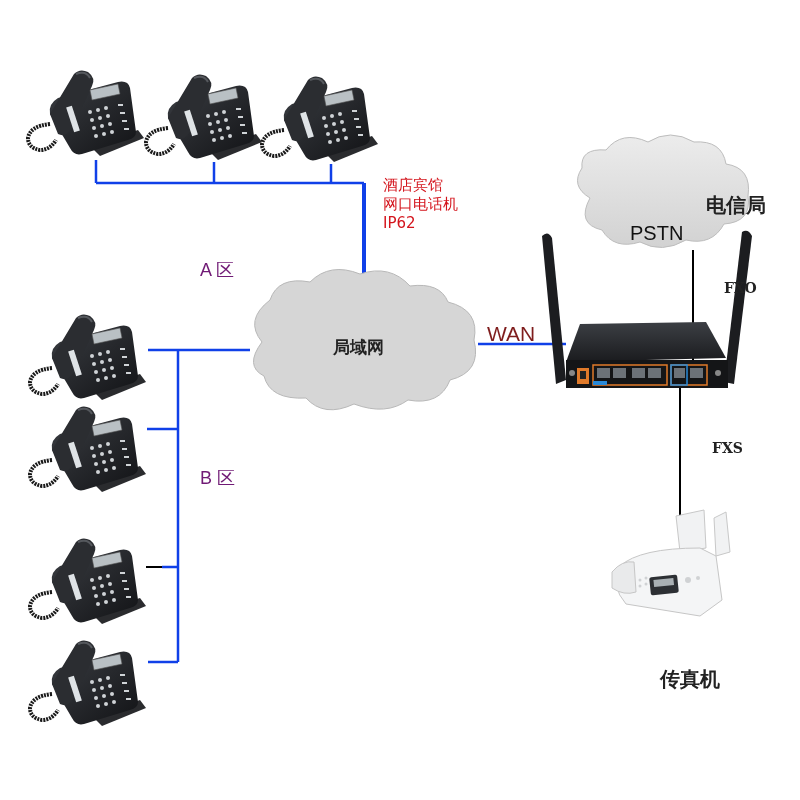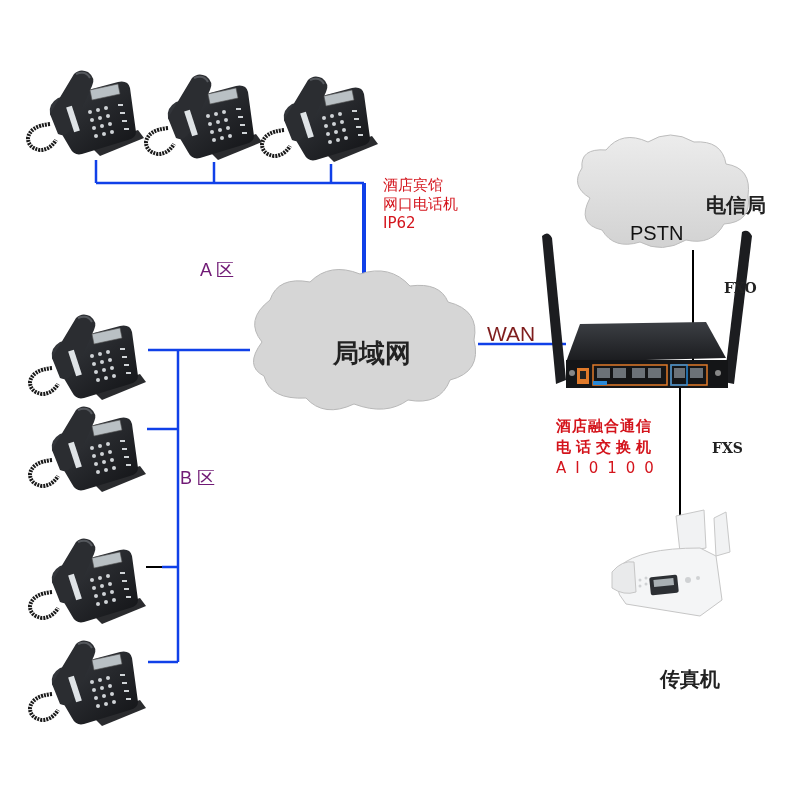--- a/index.html
+++ b/index.html
@@ -3,21 +3,21 @@
 <meta charset="utf-8">
 <style>
   html, body { margin: 0; padding: 0; background: #ffffff; }
   body { width: 800px; height: 800px; position: relative; overflow: hidden; font-family: "DejaVu Sans", sans-serif; }
   #stage { position: absolute; left: 0; top: 0; width: 800px; height: 708px; }
   .lbl { position: absolute; white-space: nowrap; }
   .red-lbl { color: #d4141c; font-family: "DejaVu Sans", sans-serif; font-size: 15px; line-height: 19px; }
   .zone-lbl { font-family: Liberation Sans, sans-serif; font-size: 18px; color: #701a75; }
   .port-lbl { font-family: "DejaVu Serif", serif; font-size: 14px; font-weight: bold; color: #222; padding-left: 29px; }
   .wan-lbl { font-family: "Liberation Sans", sans-serif; font-size: 21px; color: #7f1d1d; }
-  .cloud-lbl { font-family: "DejaVu Sans", sans-serif; font-size: 26px; font-weight: bold; color: #222; }
+  .cloud-lbl { font-family: "DejaVu Sans", sans-serif; font-size: 17px; font-weight: bold; color: #222; }
   .pstn-lbl { font-family: "Liberation Sans", sans-serif; font-size: 20px; color: #111; }
   .big-lbl { font-family: "DejaVu Sans", sans-serif; font-size: 20px; font-weight: bold; color: #222; margin-top: 16px; }
   .pbx-lbl { color: #d4141c; font-family: "DejaVu Sans", sans-serif; font-size: 15px; line-height: 21px; letter-spacing: 4px; font-weight: bold; }
 </style>
 </head>
 <body>
 
 <div id="stage">
   <svg width="800" height="800" viewBox="0 0 800 800" style="position:absolute;left:0;top:0">
     <defs>
@@ -156,31 +156,26 @@
     </g>
   </svg>
 
   <div class="lbl red-lbl" style="left:383px;top:176px;">
     <div>酒店宾馆</div>
     <div>网口电话机</div>
     <div>IP62</div>
   </div>
 
   <div class="lbl zone-lbl" style="left:200px;top:258px;">A  区</div>
-  <div class="lbl zone-lbl" style="left:180px;top:466px;">B  区</div>
+  <div class="lbl zone-lbl" style="left:200px;top:466px;">B  区</div>
 
   <div class="lbl cloud-lbl" style="left:333px;top:336px;">局域网</div>
   <div class="lbl wan-lbl" style="left:487px;top:322px;">WAN</div>
 
   <div class="lbl pstn-lbl" style="left:630px;top:182px;margin-top:40px;">PSTN</div>
   <div class="lbl big-lbl" style="left:706px;top:176px;">电信局</div>
 
   <div class="lbl port-lbl" style="left:695px;top:280px;">FXO</div>
   <div class="lbl port-lbl" style="left:683px;top:440px;">FXS</div>
 
-  <div class="lbl pbx-lbl" style="left:556px;top:416px;">
-    <div style="letter-spacing:1px">酒店融合通信</div>
-    <div style="letter-spacing:5px">电话交换机</div>
-    <div style="letter-spacing:9px;font-weight:normal">AI0100</div>
-  </div>
 
   <div class="lbl big-lbl" style="left:660px;top:650px;">传真机</div>
 </div>
 
 </body></html>

